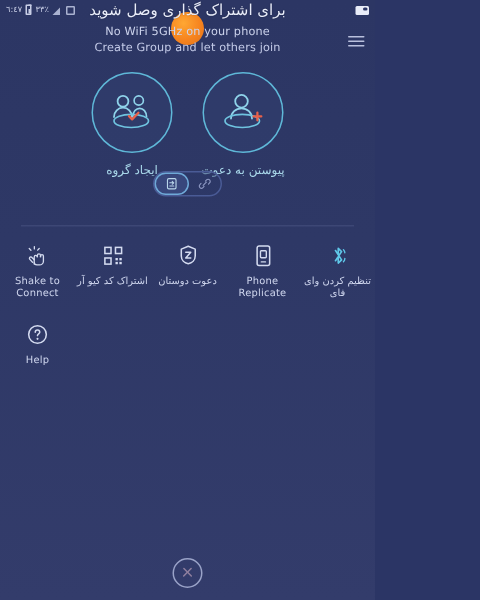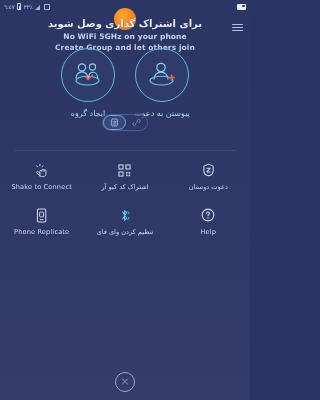--- a/index.html
+++ b/index.html
@@ -69,23 +69,22 @@
   }
   .menu-icon span{
     position:absolute; left:0; width:11px; height:1.2px;
     background:#b9c0dd; border-radius:1px;
   }
   .menu-icon span:nth-child(1){ top:1.5px; }
   .menu-icon span:nth-child(2){ top:4.9px; }
   .menu-icon span:nth-child(3){ top:8.3px; }
 
   .header{
-    position:absolute; top:16px; left:0; right:0;
+    position:absolute; top:0; left:0; right:0;
     text-align:center;
-    font-weight:bold;
   }
   .title-fa{
     font-size:10px; color:#e9edfa; direction:rtl;
     line-height:16px; letter-spacing:.2px;
     text-shadow:0 0 1px rgba(0,0,0,.35);
   }
   .subline{
     font-size:7.5px; color:#ccd3ec; line-height:10.5px;
     letter-spacing:.1px;
   }
@@ -131,21 +130,21 @@
 
   
   .sep{
     position:absolute; top:150px; left:14px; right:14px;
     height:1px; background:rgba(140,152,200,.16);
   }
 
   
   .grid{
     position:absolute; top:160px; left:0; right:0;
-    display:grid; grid-template-columns:repeat(3,1fr);
+    display:grid; grid-template-columns:repeat(5,1fr);
     row-gap:12px;
   }
   .cell{
     display:flex; flex-direction:column; align-items:center;
     gap:5px; cursor:pointer; padding:2px 0;
   }
   .cell .glyph{
     height:16px; display:flex; align-items:center; justify-content:center;
   }
   .cell-label{

